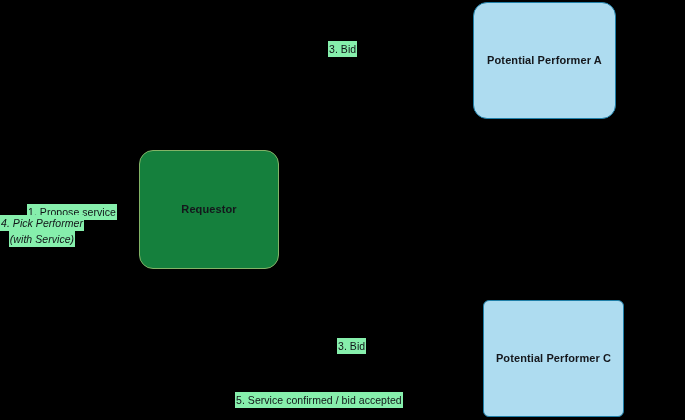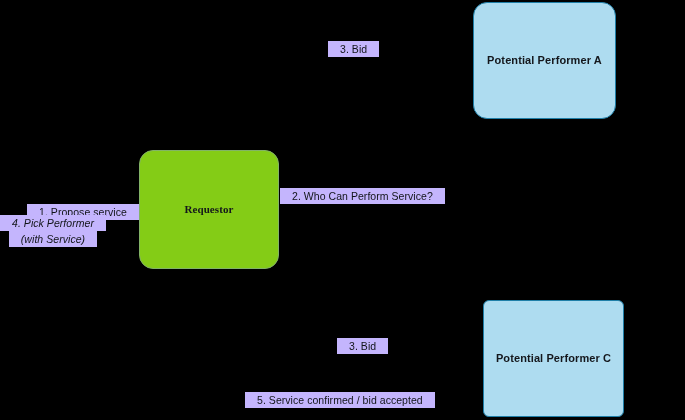--- a/index.html
+++ b/index.html
@@ -27,36 +27,35 @@
     font-weight: bold;
     color: #14171c;
     letter-spacing: 0.1px;
     line-height: 1.3;
   }
   .node-blue {
     background: #aedcf0;
     border: 1px solid #1f7fa8;
   }
   .node-green {
-    background: #84cc16;
+    background: #15803d;
     border: 1px solid #83b367;
-    font-family: Liberation Serif, serif;
   }
   .edge-label {
     position: absolute;
     font-size: 10.5px;
     color: #111418;
     line-height: 16px;
     white-space: nowrap;
     letter-spacing: 0.05px;
   }
   .edge-label span {
-    background: #c4b5fd;
+    background: #86efac;
     display: inline-block;
-    padding: 0 12px;
+    padding: 0 1px;
   }
   .edge-label.multiline {
     white-space: normal;
     text-align: center;
   }
   .edge-label.multiline span {
     display: block;
     width: max-content;
     margin: 0 auto;
   }
@@ -80,29 +79,26 @@
   </div>
 
   <div class="edge-label" style="left:27px; top:176px;margin-top:28px;">
     <span>1. Propose service</span>
   </div>
 
   <div class="edge-label" style="left:328px; top:41px;">
     <span>3. Bid</span>
   </div>
 
-  <div class="edge-label" style="left:280px; top:188px;">
-    <span>2. Who Can Perform Service?</span>
-  </div>
 
   <div class="edge-label" style="left:337px; top:338px;">
     <span>3. Bid</span>
   </div>
 
-  <div class="edge-label" style="left:245px; top:392px;">
+  <div class="edge-label" style="left:235px; top:392px;">
     <span>5. Service confirmed / bid accepted</span>
   </div>
 
   <div class="edge-label multiline" style="left:0px; top:215px;font-style:italic;">
     <span>4. Pick Performer</span>
     <span>(with Service)</span>
   </div>
 
 </div>
 

